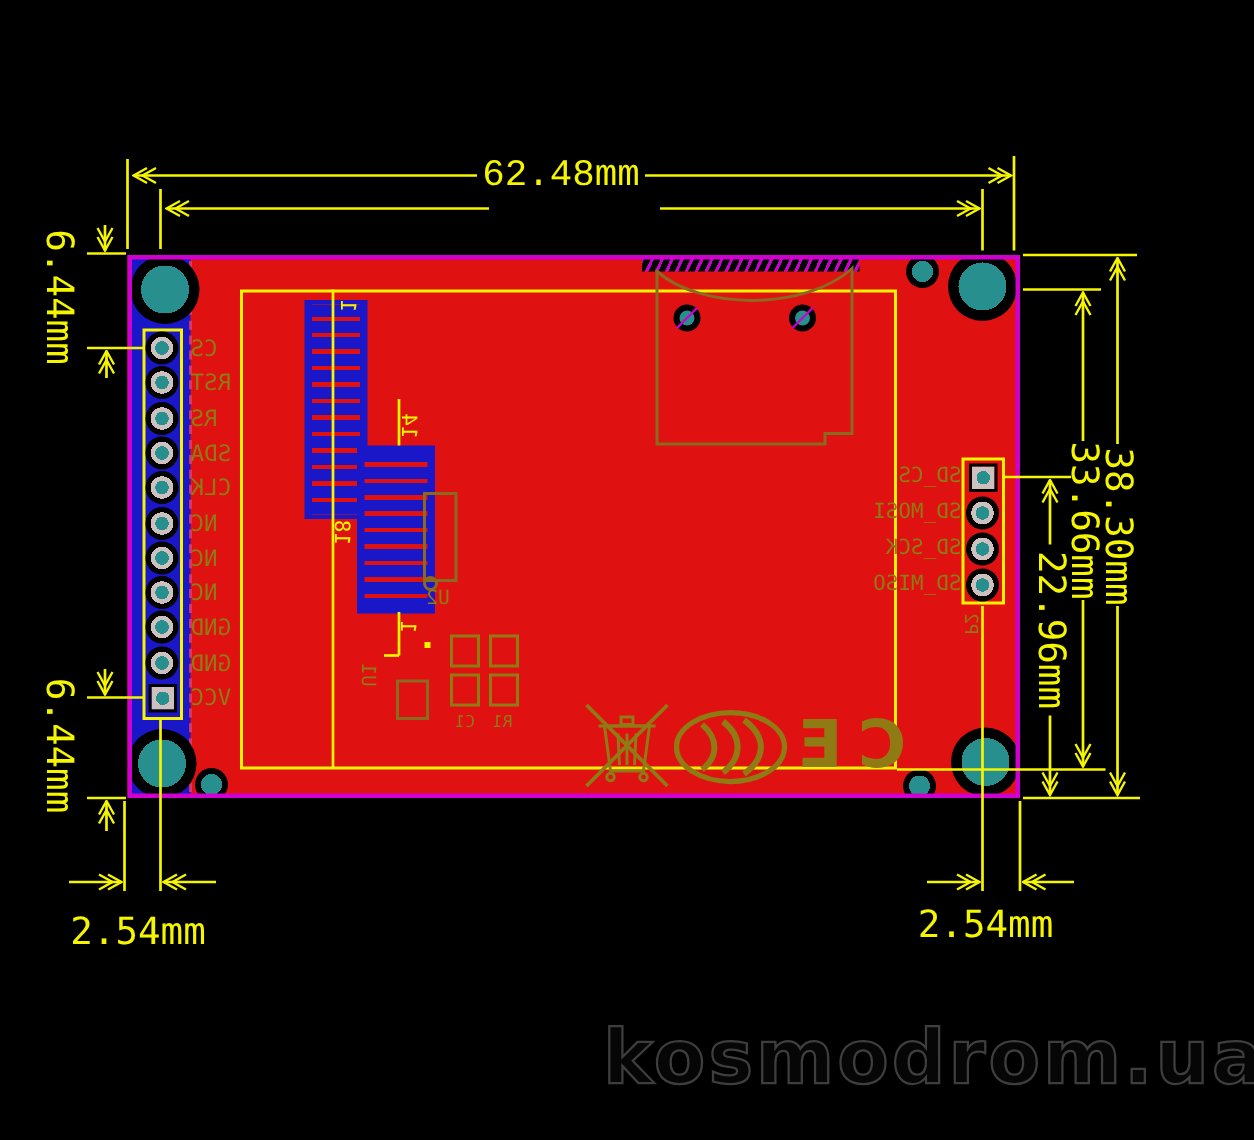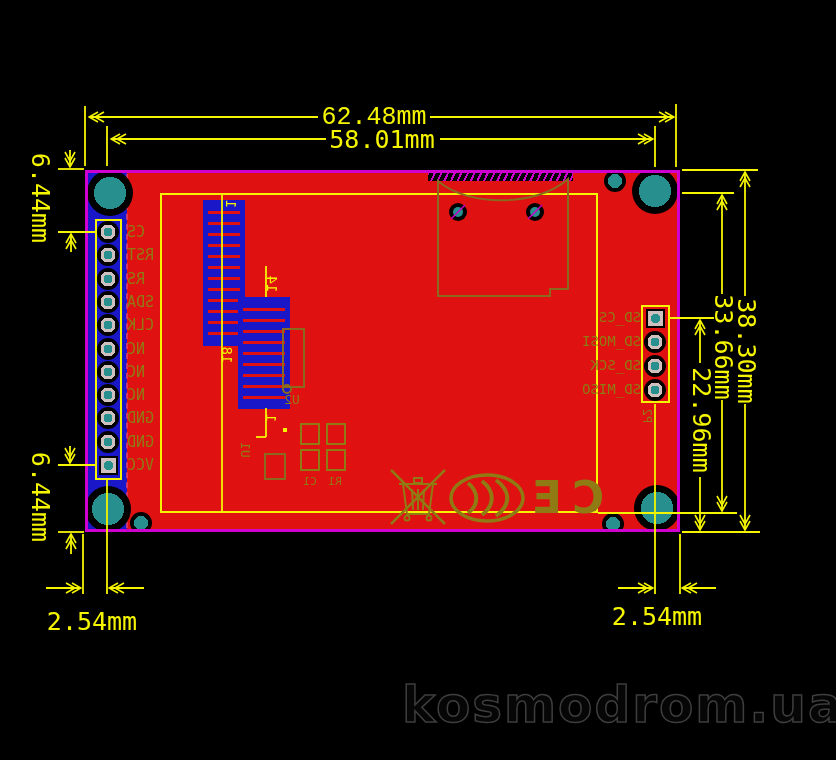--- a/index.html
+++ b/index.html
@@ -205,21 +205,20 @@
       <line x1="70" y1="446" x2="70" y2="463" marker-end="url(#arr)"></line>
       <line x1="71" y1="554" x2="71" y2="534" marker-end="url(#arr)"></line>
       <line x1="46" y1="588" x2="81" y2="588" marker-end="url(#arr)"></line>
       <line x1="144" y1="588" x2="109" y2="588" marker-end="url(#arr)"></line>
       <line x1="618" y1="588" x2="653" y2="588" marker-end="url(#arr)"></line>
       <line x1="716" y1="588" x2="682" y2="588" marker-end="url(#arr)"></line>
     </g>
   </svg>
 
   <div class="dim" style="left:374px;top:117px;font-family:Liberation Mono, monospace;">62.48mm</div>
-  <div class="dim" style="left:382px;top:139px;">58.01mm</div>
   <div class="dim vert" style="left:746px;top:351px;">38.30mm</div>
   <div class="dim vert" style="left:723px;top:347px;">33.66mm</div>
   <div class="dim vert" style="left:701px;top:420px;">22.96mm</div>
   <div class="dim vert" style="left:40px;top:198px;">6.44mm</div>
   <div class="dim vert" style="left:40px;top:497px;">6.44mm</div>
   <div class="dim" style="left:92px;top:621px;">2.54mm</div>
   <div class="dim" style="left:657px;top:616px;">2.54mm</div>
 
   <div class="ynum" style="left:231px;top:204px;">1</div>
   <div class="ynum" style="left:227px;top:355px;">18</div>

